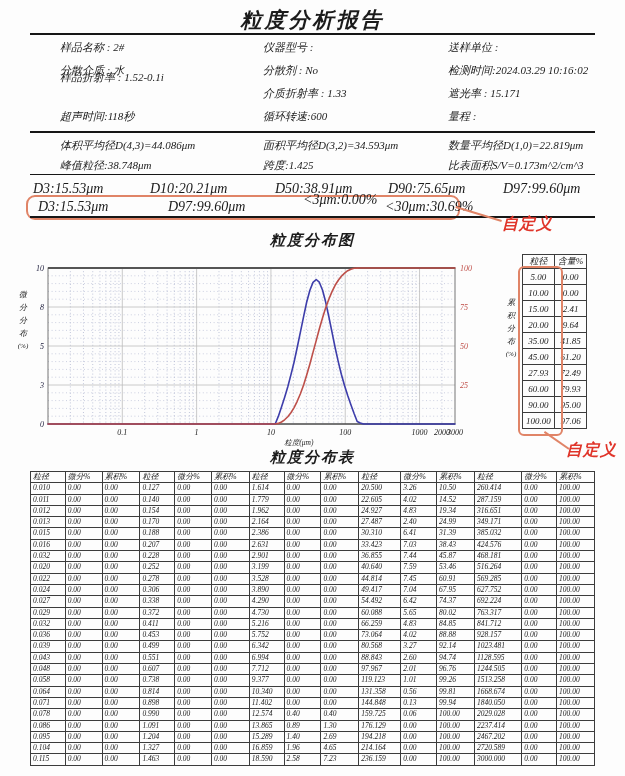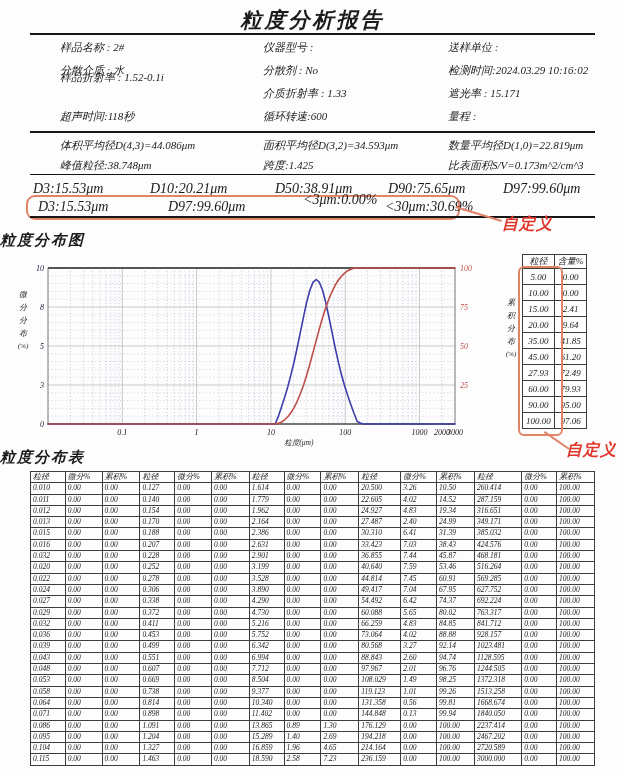--- a/index.html
+++ b/index.html
@@ -10,21 +10,21 @@
   }
   .doc-title{position:absolute;left:0;top:6px;width:100%;text-align:center;
     font-size:21px;font-weight:bold;letter-spacing:3px;}
   .rule{position:absolute;left:30px;width:565px;background:#161616;}
   .info-cell,.stat-cell{position:absolute;font-size:11px;white-space:nowrap;margin-left:28px;}
   .dv{position:absolute;font-size:14px;white-space:nowrap;}
   .custom-box{position:absolute;left:26px;top:195px;width:430px;height:21px;
     border:2px solid #e08467;border-radius:9px;}
   .leader{position:absolute;height:2px;background:#e08467;transform-origin:0 0;}
   .custom-label{position:absolute;font-size:16px;font-weight:bold;color:#e0352a;letter-spacing:1px;}
-  .section-title{position:absolute;left:0;width:100%;
+  .section-title{position:absolute;left:0;width:100%;text-align:center;
     font-size:15px;font-weight:bold;letter-spacing:2px;}
   .axis-title-v{position:absolute;width:16px;text-align:center;font-size:8px;
     line-height:13px;color:#222;}
   .chart-svg{position:absolute;left:18px;top:256px;}
   
   .side-table{position:absolute;left:522px;top:254px;border-collapse:collapse;
     font-size:9px;}
   .side-table th,.side-table td{border:1px solid #3c3c3c;text-align:center;
     padding:0 3px;font-weight:normal;}
   .side-table th{height:12px;font-size:9px;}
@@ -567,37 +567,20 @@
           <td>0.00</td>
           <td>0.00</td>
           <td>97.967</td>
           <td>2.01</td>
           <td>96.76</td>
           <td>1244.505</td>
           <td>0.00</td>
           <td>100.00</td>
         </tr>
         <tr>
-          <td>0.053</td>
-          <td>0.00</td>
-          <td>0.00</td>
-          <td>0.669</td>
-          <td>0.00</td>
-          <td>0.00</td>
-          <td>8.504</td>
-          <td>0.00</td>
-          <td>0.00</td>
-          <td>108.029</td>
-          <td>1.49</td>
-          <td>98.25</td>
-          <td>1372.318</td>
-          <td>0.00</td>
-          <td>100.00</td>
-        </tr>
-        <tr>
           <td>0.058</td>
           <td>0.00</td>
           <td>0.00</td>
           <td>0.738</td>
           <td>0.00</td>
           <td>0.00</td>
           <td>9.377</td>
           <td>0.00</td>
           <td>0.00</td>
           <td>119.123</td>
@@ -635,20 +618,37 @@
           <td>0.00</td>
           <td>0.00</td>
           <td>144.848</td>
           <td>0.13</td>
           <td>99.94</td>
           <td>1840.050</td>
           <td>0.00</td>
           <td>100.00</td>
         </tr>
         <tr>
+          <td>0.078</td>
+          <td>0.00</td>
+          <td>0.00</td>
+          <td>0.990</td>
+          <td>0.00</td>
+          <td>0.00</td>
+          <td>12.574</td>
+          <td>0.40</td>
+          <td>0.40</td>
+          <td>159.725</td>
+          <td>0.06</td>
+          <td>100.00</td>
+          <td>2029.028</td>
+          <td>0.00</td>
+          <td>100.00</td>
+        </tr>
+        <tr>
           <td>0.086</td>
           <td>0.00</td>
           <td>0.00</td>
           <td>1.091</td>
           <td>0.00</td>
           <td>0.00</td>
           <td>13.865</td>
           <td>0.89</td>
           <td>1.30</td>
           <td>176.129</td>

